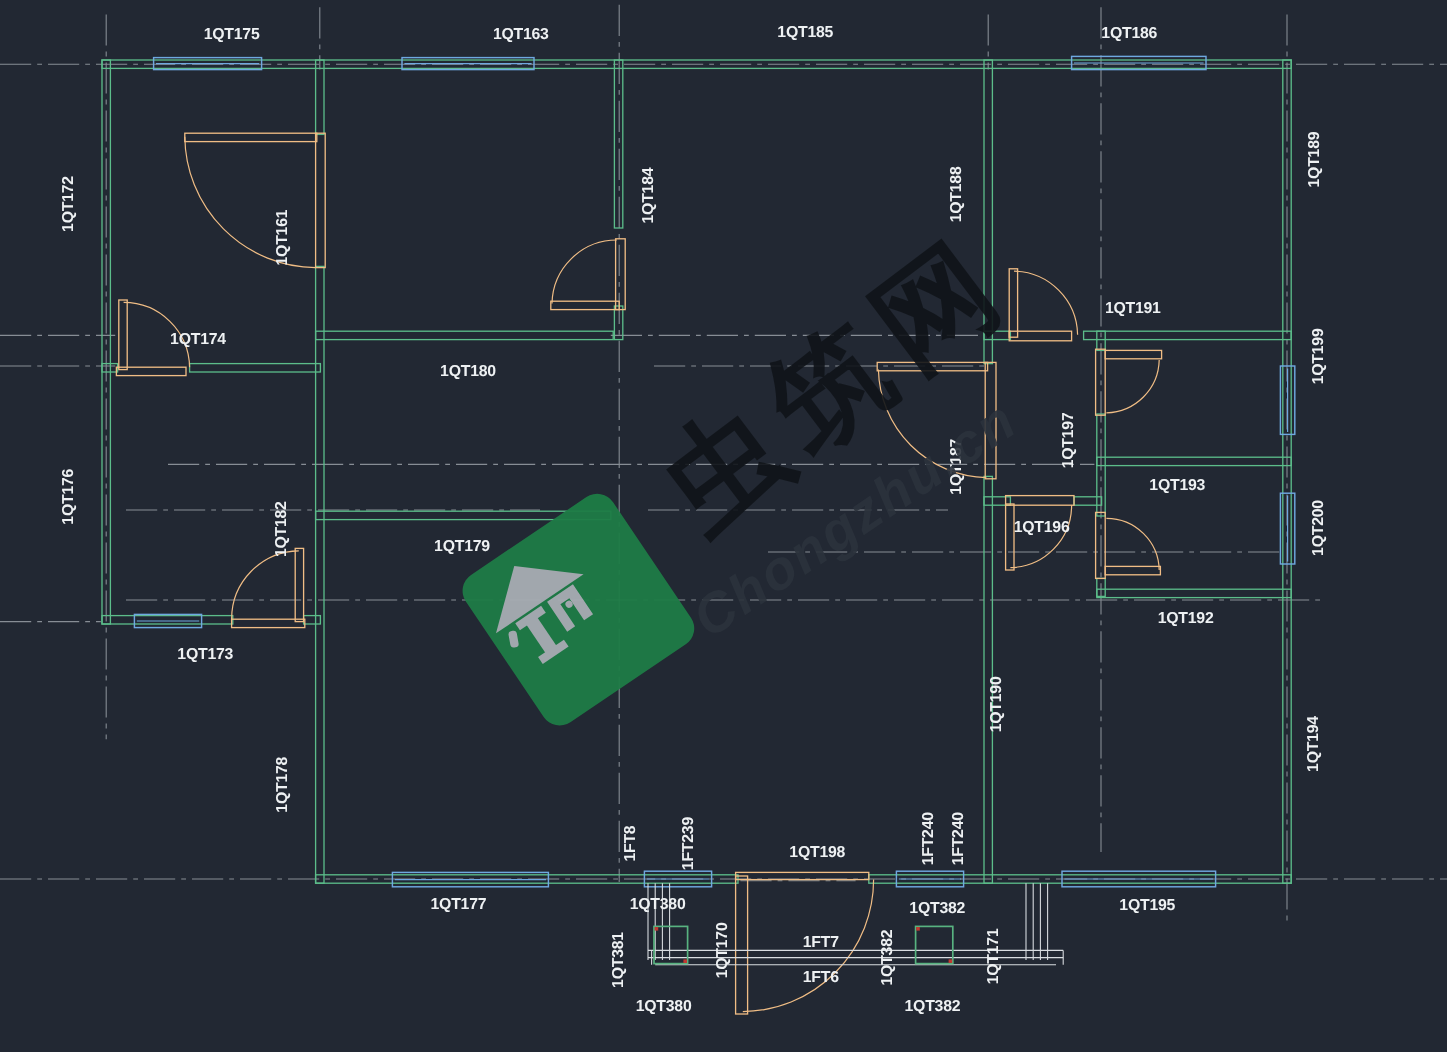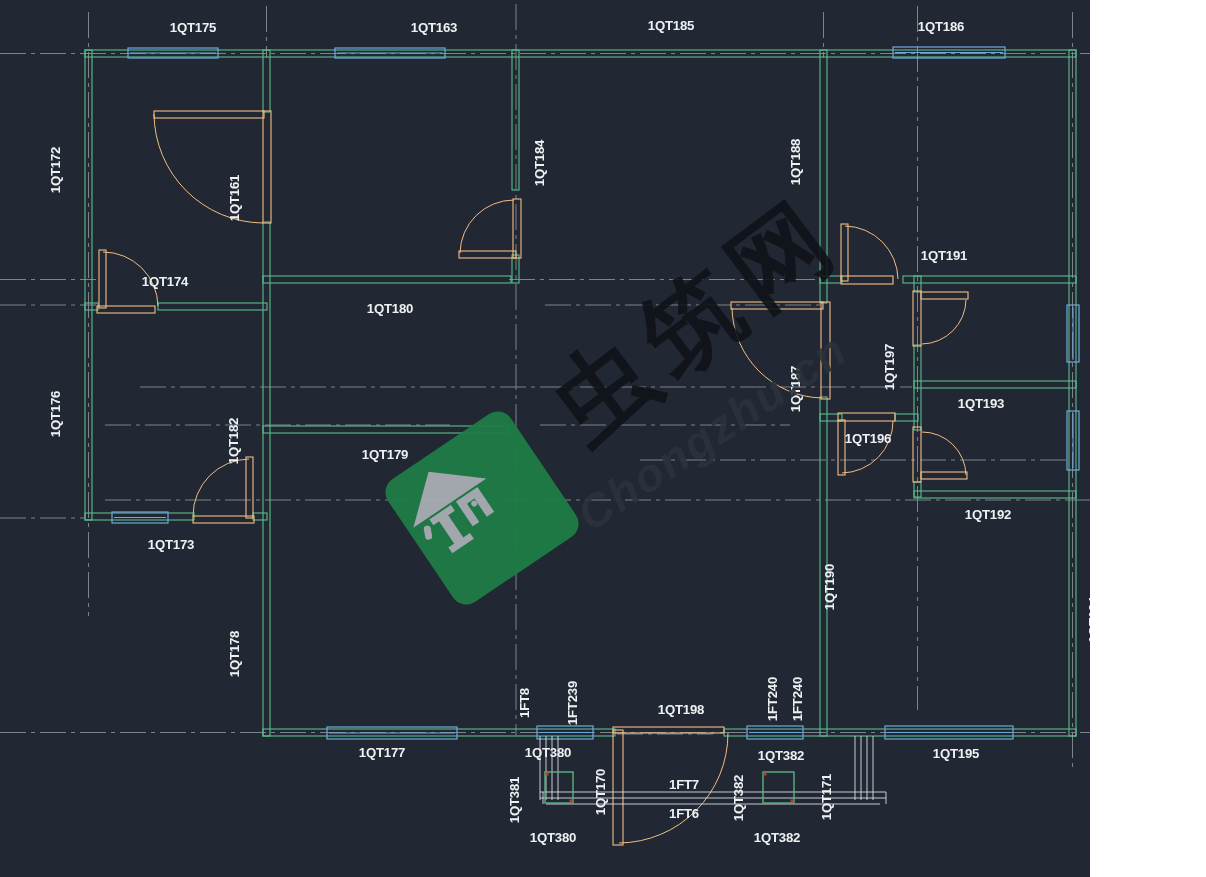--- a/index.html
+++ b/index.html
@@ -1,17 +1,17 @@
 <!DOCTYPE html>
 <html><head>
 <meta charset="utf-8">
 <style>
   html,body{margin:0;padding:0;}
   body{font-family:"Liberation Sans", sans-serif;}
-  .stage{position:relative;width:1090px;height:877px;overflow:hidden;}
+  .stage{position:relative;width:1206px;height:877px;overflow:hidden;}
   .stage svg{position:absolute;left:0;top:0;}
   .wm-diamond{position:absolute;border-radius:16px;opacity:.95;display:flex;align-items:center;justify-content:center;}
   .wm-chars{position:absolute;white-space:nowrap;font-weight:bold;opacity:.9;}
   .wm-sub{position:absolute;white-space:nowrap;font-weight:bold;font-style:italic;opacity:.9;}
 </style>
 </head>
 <body>
 
 <div class="stage" id="stage" style="background: rgb(34, 40, 51);">
   <svg id="plan" xmlns="http://www.w3.org/2000/svg" width="1206" height="877">

